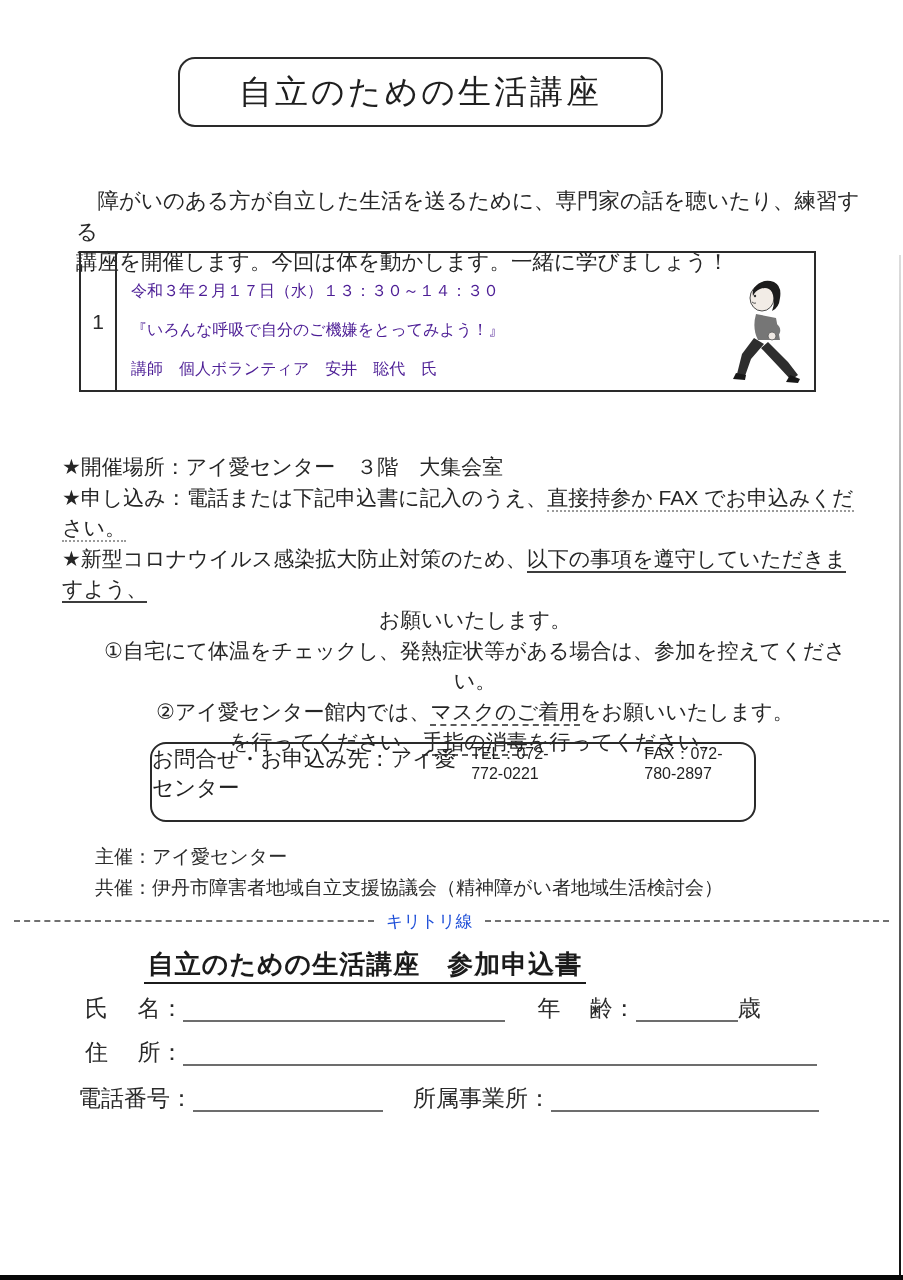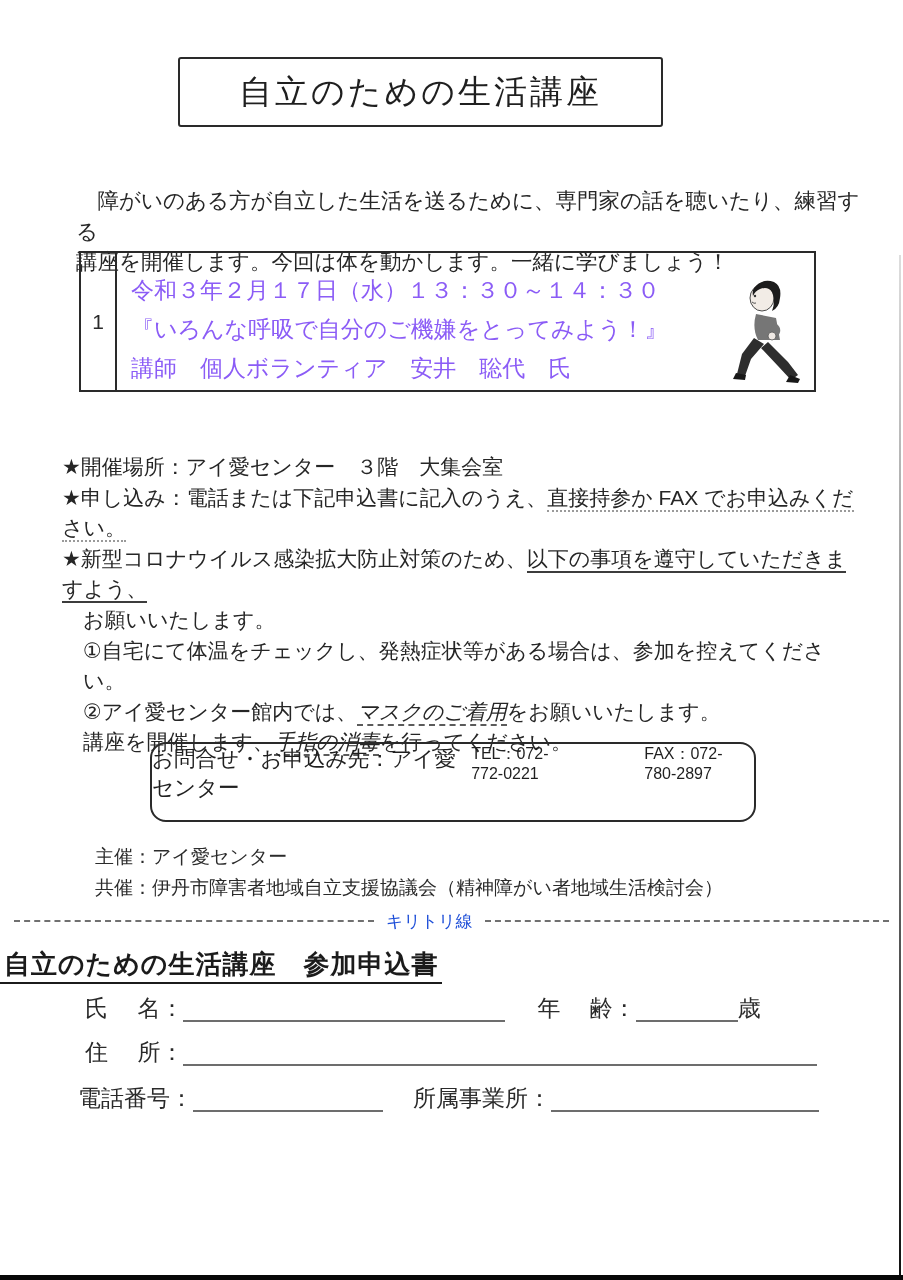--- a/index.html
+++ b/index.html
@@ -8,21 +8,21 @@
     width:903px;height:1280px;
     background:#ffffff;
     font-family:"Liberation Sans","DejaVu Sans",sans-serif;
     color:#222;
     overflow:hidden;
     margin:0 auto;
   }
   
   .title-box{
     position:absolute;left:178px;top:57px;width:481px;height:66px;
-    border:2.5px solid #2a2a2a;border-radius:3px;
+    border:2.5px solid #2a2a2a;border-radius:17px;
     display:flex;align-items:center;justify-content:center;
     font-size:33px;letter-spacing:3px;color:#1f1f1f;
   }
   
   .intro{
     position:absolute;left:76px;top:186px;width:794px;
     font-size:21.5px;line-height:30.5px;color:#262626;
   }
   .intro .indent{text-indent:1em;}
   
@@ -30,35 +30,35 @@
     position:absolute;left:79px;top:251px;width:737px;height:141px;
     border:2px solid #2a2a2a;display:flex;box-sizing:border-box;
   }
   .event-num{
     width:34px;border-right:2px solid #2a2a2a;
     display:flex;align-items:center;justify-content:center;
     font-size:21px;color:#2a2a2a;flex:0 0 auto;
   }
   .event-content{
     flex:1;padding:18px 0 4px 14px;
-    font-size:23px;line-height:39px;color:#8b5cf6;
+    font-size:16px;line-height:39px;color:#4c1d95;
     position:relative;
   }
   .event-illustration{
     position:absolute;right:12px;bottom:4px;width:74px;height:110px;
   }
   
   .details{
     position:absolute;left:62px;top:452px;width:805px;
     font-size:21px;line-height:30.6px;color:#262626;
   }
-  .details .ind{padding-left:21px;}
+  .details .ind{padding-left:21px;text-align:center;}
   .u-dotted{border-bottom:2px dotted #9a9a9a;padding-bottom:1px;}
   .u-solid{border-bottom:2px solid #3c3c3c;padding-bottom:1px;}
-  .u-dashed{border-bottom:2px dashed #5b5b5b;padding-bottom:1px;font-style:italic;}
+  .u-dashed{border-bottom:2px dashed #5b5b5b;padding-bottom:1px;}
   
   .contact-box{
     position:absolute;left:150px;top:742px;width:606px;height:80px;
     border:2px solid #2a2a2a;border-radius:16px;box-sizing:border-box;
     display:flex;flex-direction:row;align-items:flex-start;justify-content:center;
     gap:7px;color:#1f1f1f;
   }
   .contact-heading{font-size:21.5px;}
   .contact-numbers{display:flex;gap:64px;font-size:16px;}
   
@@ -70,21 +70,21 @@
   .cutline{
     position:absolute;left:0;top:911px;width:903px;height:20px;
     display:flex;align-items:center;box-sizing:border-box;padding:0 14px;gap:12px;
     font-size:17px;color:#1d4ed8;
   }
   .cutline .dash{height:0;border-top:2px dashed #707070;}
   .cutline .dash.left{flex:0 0 360px;}
   .cutline .dash.right{flex:1;}
   
   .form-title{
-    position:absolute;left:0;top:947px;width:730px;text-align:left;
+    position:absolute;left:0;top:947px;width:730px;text-align:center;
   }
   .form-title span{
     font-size:26px;font-weight:bold;letter-spacing:1px;color:#1b1b1b;
     border-bottom:2.5px solid #1b1b1b;padding:0 4px 3px 4px;
   }
   .form-row{
     position:absolute;display:flex;align-items:flex-end;
     font-size:23px;color:#2a2a2a;line-height:28px;text-align:right;
   }
   .form-row .wline{
@@ -148,21 +148,21 @@
     </div>
   </div>
 
   <div class="details">
     <div>★開催場所：アイ愛センター　３階　大集会室</div>
     <div><span>★申し込み：電話または下記申込書に記入のうえ、</span><span class="u-dotted">直接持参か FAX でお申込みください。</span></div>
     <div><span>★新型コロナウイルス感染拡大防止対策のため、</span><span class="u-solid">以下の事項を遵守していただきますよう、</span></div>
     <div class="ind">お願いいたします。</div>
     <div class="ind">①自宅にて体温をチェックし、発熱症状等がある場合は、参加を控えてください。</div>
     <div class="ind"><span>②アイ愛センター館内では、</span><span class="u-dashed">マスクのご着用</span><span>をお願いいたします。</span></div>
-    <div class="ind"><span>講座を開催します、</span><span class="u-dashed">手指の消毒</span><span>を行ってください。</span></div>
+    <div class="ind"><span>を行ってください、</span><span class="u-dashed">手指の消毒</span><span>を行ってください。</span></div>
   </div>
 
   <div class="contact-box">
     <div class="contact-heading">お問合せ・お申込み先：アイ愛センター</div>
     <div class="contact-numbers">
       <span>TEL：072-772-0221</span>
       <span>FAX：072-780-2897</span>
     </div>
   </div>
 

